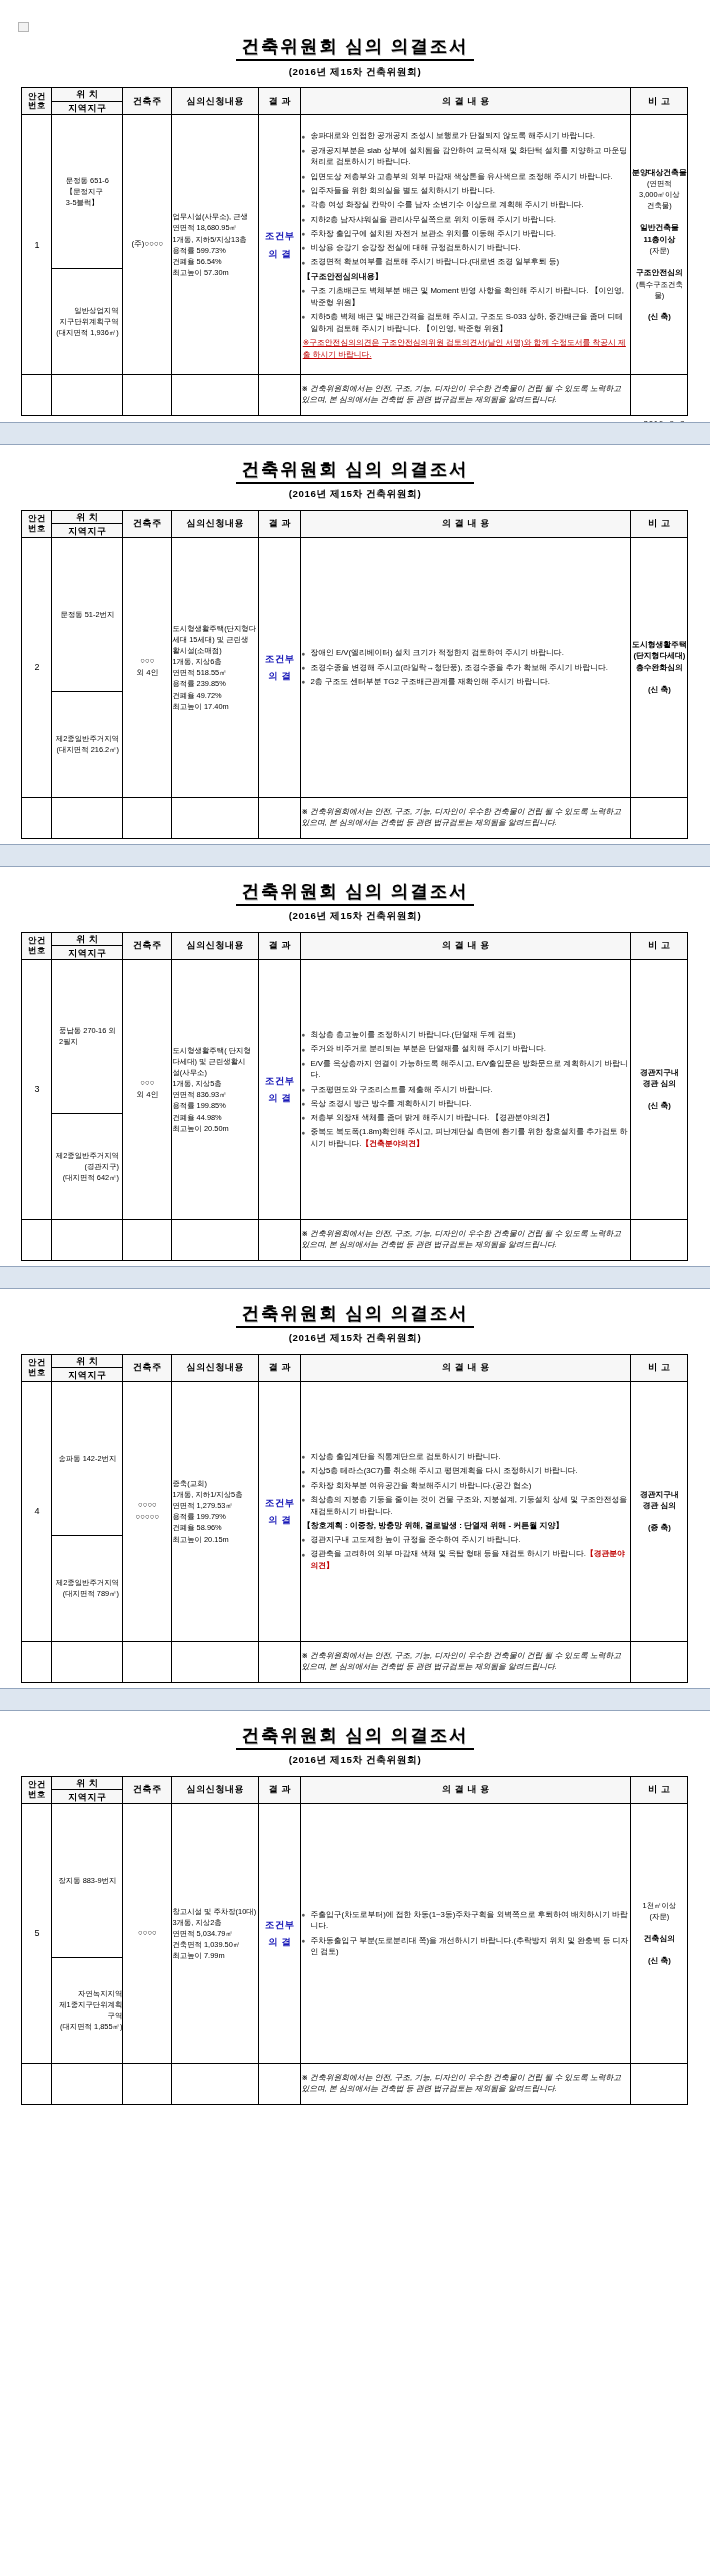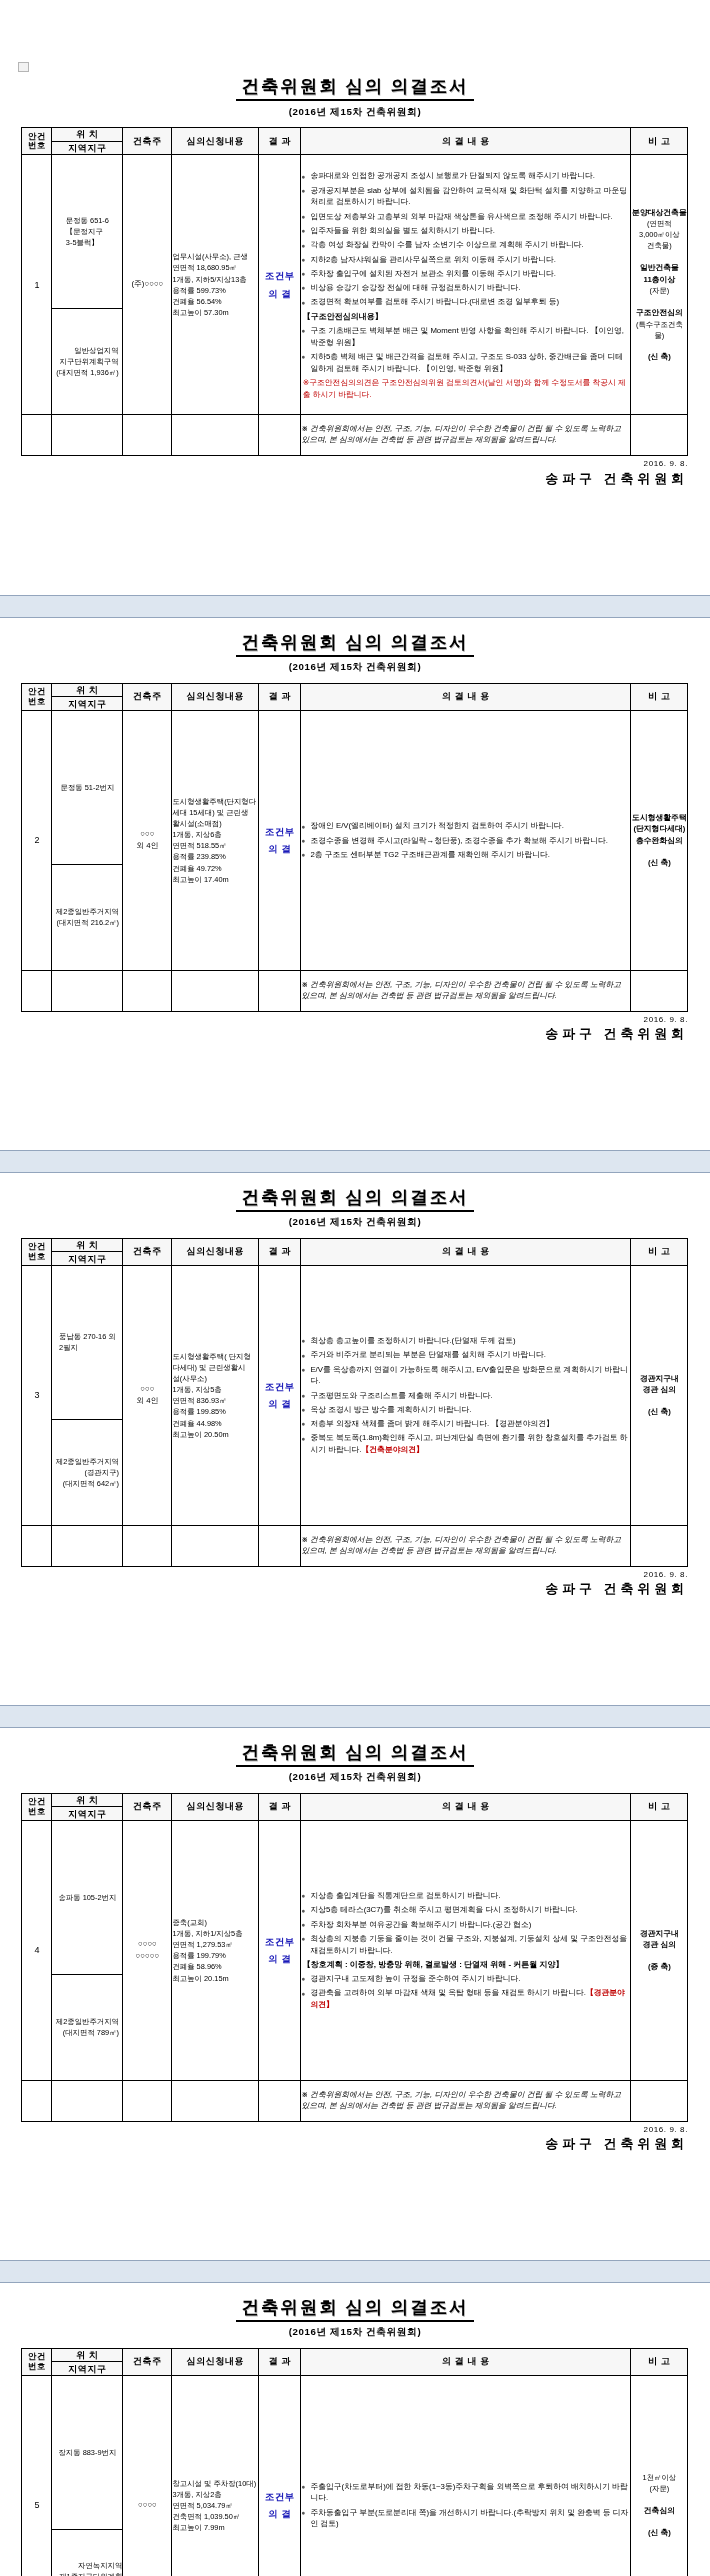--- a/index.html
+++ b/index.html
@@ -1,17 +1,17 @@
 <!DOCTYPE html>
 <html style="font-size:10.4px"><head>
 <meta charset="utf-8">
 <style>
   html,body{margin:0;padding:0;background:#ffffff;}
   body{width:710px;font-family:"Liberation Sans","DejaVu Sans",sans-serif;color:#000;}
-  .page{width:710px;height:515px;overflow:hidden;position:relative;background:#fff;box-sizing:border-box;margin-top:40px;}
+  .page{width:710px;height:422px;overflow:hidden;position:relative;background:#fff;box-sizing:border-box;}
   .gap{height:23px;background:#dde6f0;border-top:1.3px solid #93a5bd;border-bottom:1.3px solid #93a5bd;box-sizing:border-box;margin-bottom:11.7px;}
   .page.first .title-wrap{margin-top:34px;}
   .stamp{position:absolute;left:17.5px;top:22px;width:9.7px;height:8.4px;border:0.6px solid #b5b5b5;background:#f2f2f2;}
   .title-wrap{text-align:center;margin-top:10.4px;}
   .doc-title{display:inline-block;font-size:17.5px;font-weight:bold;letter-spacing:1.9px;border-bottom:2.6px double #000;padding:0 5.2px 1.3px 5.2px;text-shadow:0.6px 0.6px 0 #bbb;}
   .doc-subtitle{text-align:center;font-size:9.7px;font-weight:bold;letter-spacing:0.6px;margin-top:4.5px;}
   table.res{border-collapse:collapse;table-layout:fixed;margin:8.4px 0 0 21.4px;width:667px;border:1.3px solid #000;}
   table.res th,table.res td{border:0.6px solid #000;padding:0;vertical-align:middle;}
   thead th{height:26px;font-size:9px;font-weight:bold;background:#f7f7f7;letter-spacing:0.6px;border-bottom:1.9px double #000 !important;}
   .h-split div{line-height:1.15;}
@@ -23,21 +23,21 @@
   .loc-top{border-bottom:0.6px solid #000;display:flex;align-items:center;justify-content:center;white-space:pre-line;line-height:1.5;height:153px;}
   .loc-bot{display:flex;align-items:center;justify-content:center;text-align:right;white-space:pre-line;line-height:1.5;height:105px;}
   td.c-owner{text-align:center;font-size:7.8px;white-space:pre-line;line-height:1.6;}
   td.c-req{font-size:7.4px;white-space:pre-line;line-height:1.5;padding:2.6px 1.3px 2.6px 4.5px;}
   td.c-res{text-align:center;font-size:9.4px;font-weight:bold;white-space:pre-line;line-height:1.9;letter-spacing:0.6px;}
   td.c-dec{padding:3.9px 6.5px 3.9px 7.8px;font-size:7.8px;}
   .d-item{display:flex;line-height:1.5;margin:2.6px 0;}
   .d-item .bl{flex:0 0 9px;color:#5a5a5a;font-size:6.5px;padding-top:1.3px;}
   .d-item .tx{flex:1;}
   .d-head{font-weight:bold;font-size:8px;margin:3.2px 0 1.9px 1.3px;}
-  .d-red{color:#c00000;line-height:1.5;margin:2.6px 0 1.3px 1.3px;}
+  .d-red{color:#c00000;text-decoration:underline;line-height:1.5;margin:2.6px 0 1.3px 1.3px;}
   .red-tail{color:#c00000;font-weight:bold;}
   td.c-rem{text-align:center;font-size:7.4px;line-height:1.5;padding:2.6px 1.3px;}
   .rem-line{min-height:9.7px;}
   .rem-b{font-weight:bold;font-size:7.8px;}
   .rem-sp{height:10.4px;}
   tr.note-row td{border-top:0.6px solid #000;}
   td.c-note{height:40px;font-size:7.8px;line-height:1.4;padding:2.6px 6.5px 2.6px 7.8px;vertical-align:middle;font-style:italic;}
   .footer{width:688px;text-align:right;margin-top:3.2px;}
   .f-date{font-size:8px;letter-spacing:0.6px;}
   .f-org{font-size:13px;font-weight:bold;letter-spacing:3.9px;margin-top:1.3px;}
@@ -423,21 +423,21 @@
           <th>심의신청내용</th>
           <th>결 과</th>
           <th>의 결 내 용</th>
           <th>비  고</th>
         </tr>
       </thead>
       <tbody>
         <tr class="body-row">
           <td class="c-no">4</td>
           <td class="c-loc">
-            <div class="loc-top">송파동 105-2번지</div>
+            <div class="loc-top">송파동 142-2번지</div>
             <div class="loc-bot">제2종일반주거지역
 (대지면적 789㎡)</div>
           </td>
           <td class="c-owner">○○○○
 ○○○○○</td>
           <td class="c-req">증축(교회)
 1개동, 지하1/지상5층
 연면적 1,279.53㎡
 용적률 199.79%
 건폐율  58.96%

